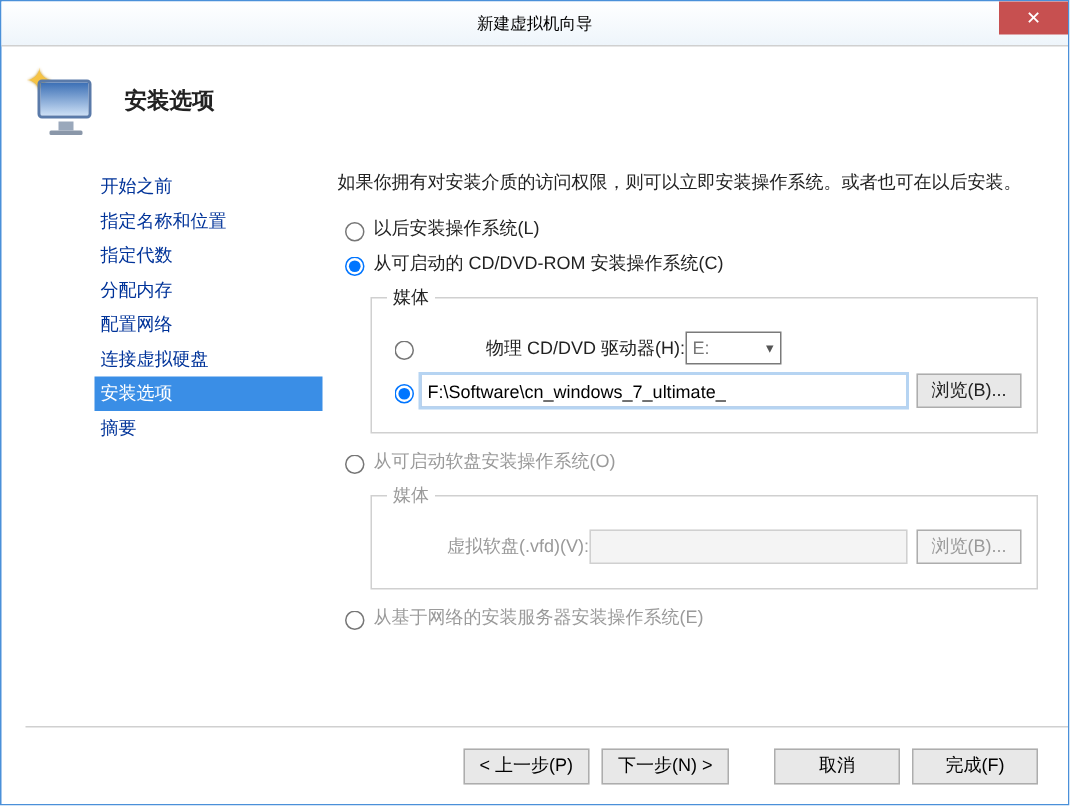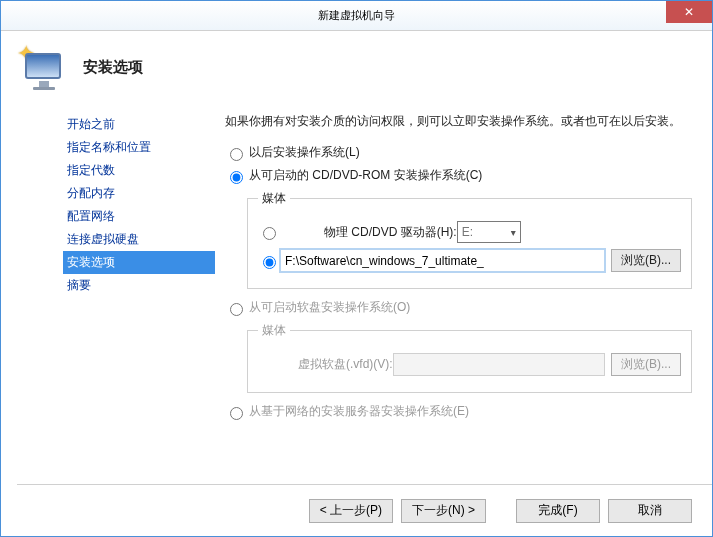--- a/index.html
+++ b/index.html
@@ -131,19 +131,19 @@
 
   <div class="footer">
     <div class="btn">
         <span>&lt; 上一步(P)</span>
       </div>
     <div class="btn">
         <span>下一步(N) &gt;</span>
       </div>
     <div class="gap"></div>
     <div class="btn">
-        <span>完成(F)</span>
+        <span>取消</span>
       </div>
     <div class="btn">
-        <span>取消</span>
+        <span>完成(F)</span>
       </div>
   </div>
 </div>
 
 </body></html>

